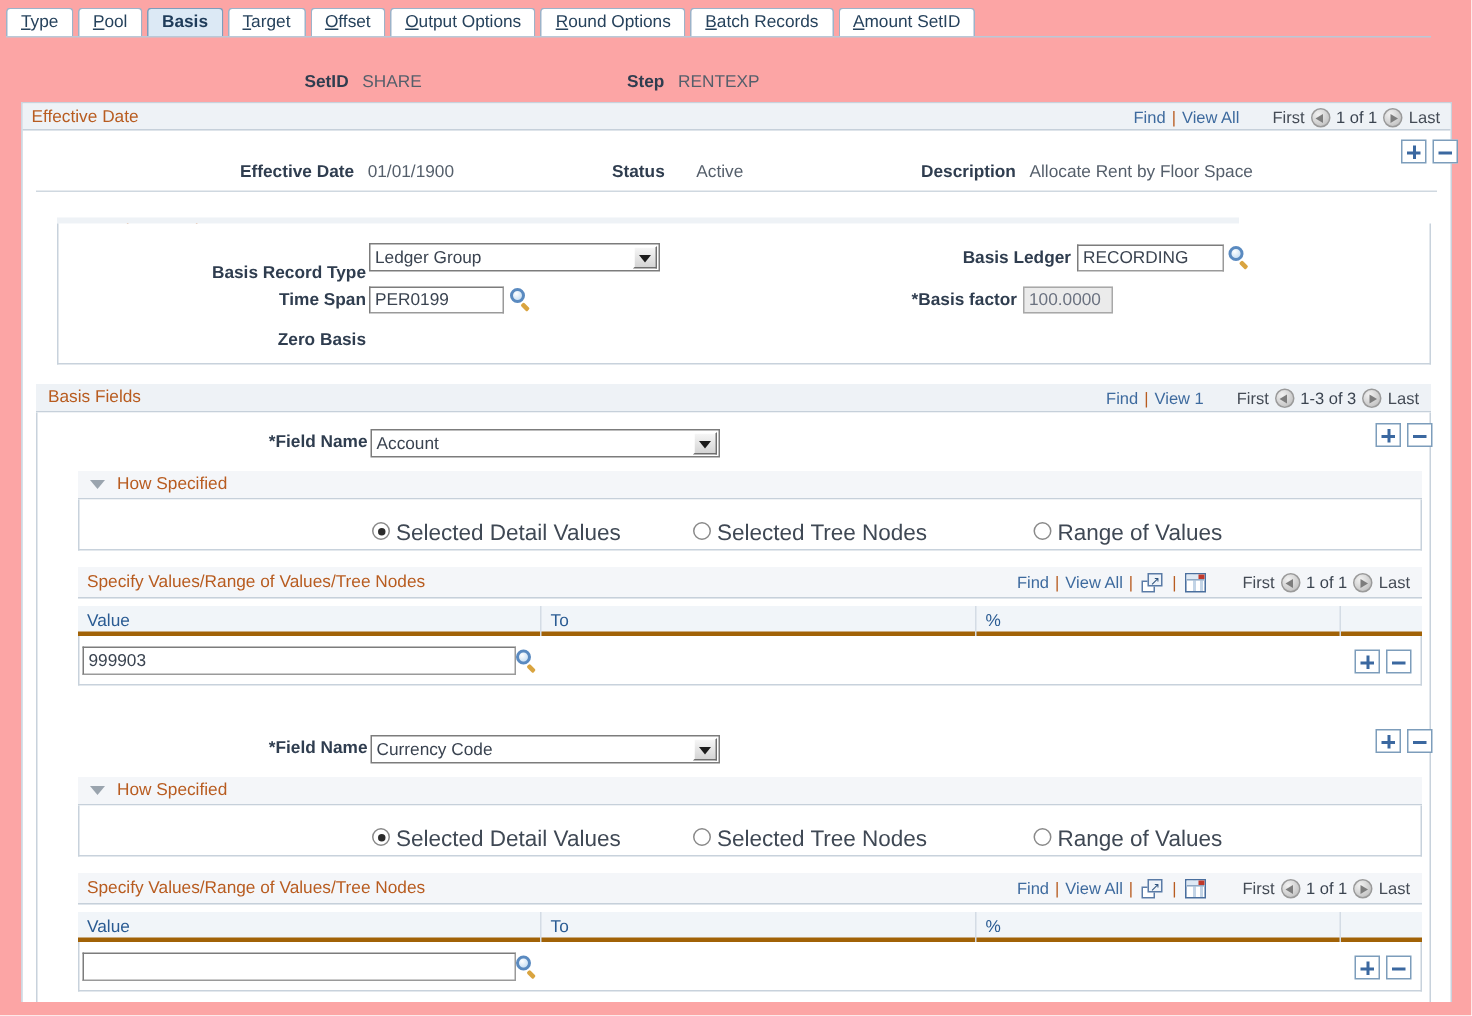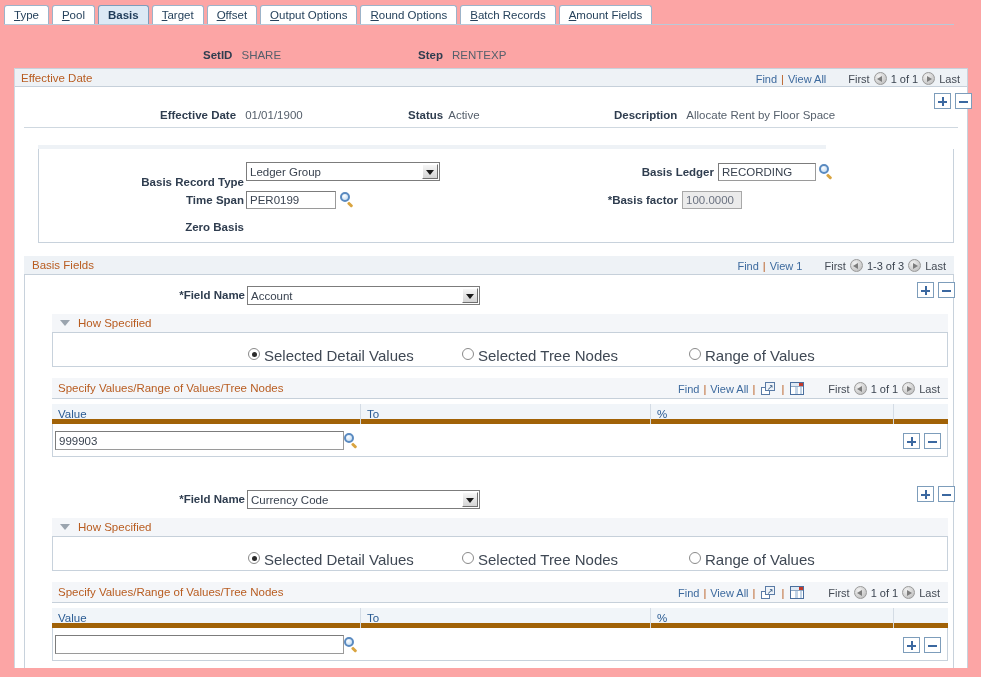--- a/index.html
+++ b/index.html
@@ -310,21 +310,21 @@
     position: absolute;
     font-size: 15px;
     color: #3f4854;
     white-space: nowrap;
   }
 
   
   .gridhdr {
     position: absolute;
     background: #f1f5f9;
-    border-bottom: 5px solid #a16207;
+    border-bottom: 3px solid #a16207;
     box-sizing: border-box;
   }
   .gcol {
     position: absolute;
     top: 4px;
     color: #2a5b93;
     font-size: 11.5px;
     font-weight: normal;
   }
   .vsep {
@@ -345,21 +345,21 @@
 
   <div class="tabbar">
     <div class="tab"><span class="acc">T</span><span>ype</span></div>
     <div class="tab"><span class="acc">P</span><span>ool</span></div>
     <div class="tab active"><span>Basis</span></div>
     <div class="tab"><span class="acc">T</span><span>arget</span></div>
     <div class="tab"><span class="acc">O</span><span>ffset</span></div>
     <div class="tab"><span class="acc">O</span><span>utput Options</span></div>
     <div class="tab"><span class="acc">R</span><span>ound Options</span></div>
     <div class="tab"><span class="acc">B</span><span>atch Records</span></div>
-    <div class="tab"><span class="acc">A</span><span>mount Fields</span></div>
+    <div class="tab"><span class="acc">A</span><span>mount SetID</span></div>
   </div>
   <div class="tabline"></div>
 
   <div class="keyrow">
     <div class="kf" style="left:203px; top:2px;">
       <span class="lbl-b">SetID</span>
       <span class="val" style="margin-left:6px;">SHARE</span>
     </div>
     <div class="kf" style="left:418px; top:2px;">
       <span class="lbl-b">Step</span>
@@ -386,21 +386,21 @@
 
   <div class="pmbtn plus" style="left:934px; top:93px;"></div>
   <div class="pmbtn minus" style="left:955px; top:93px;"></div>
 
   <div class="kf" style="left:160px; top:109px;">
     <span class="lbl-b">Effective Date</span>
     <span class="val" style="margin-left:6px;">01/01/1900</span>
   </div>
   <div class="kf" style="left:408px; top:109px;">
     <span class="lbl-b">Status</span>
-    <span class="val" style="margin-left:2px;">Active</span>
+    <span class="val" style="margin-left:18px;">Active</span>
   </div>
   <div class="kf" style="left:614px; top:109px;">
     <span class="lbl-b">Description</span>
     <span class="val" style="margin-left:6px;">Allocate Rent by Floor Space</span>
   </div>
   <div class="hline" style="left:24px; top:127px; width:934px;"></div>
 
   <div class="secbar" style="left:38px; top:145px; width:788px; height:19px;">
     <div class="tri" style="left:6px; top:6px;"></div>
     <div class="sectitle indent">Basis Record</div>

